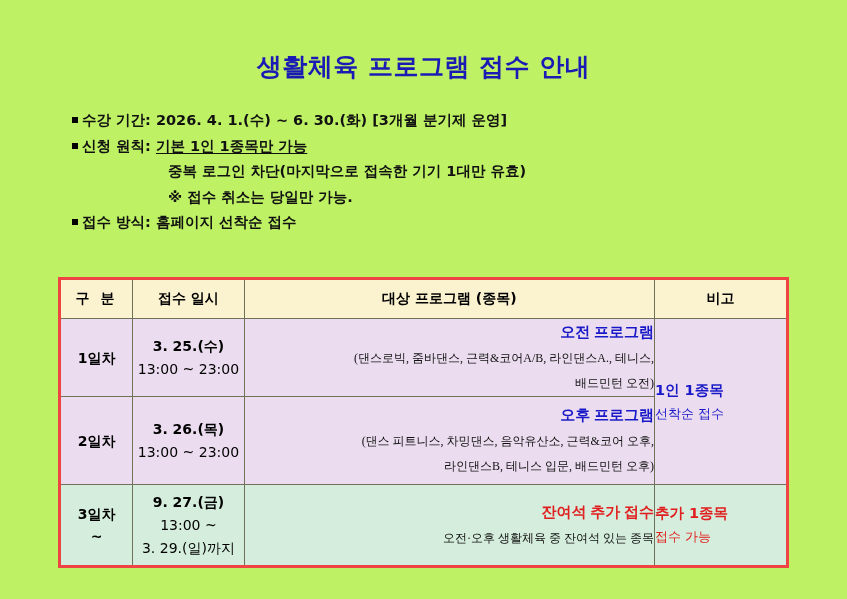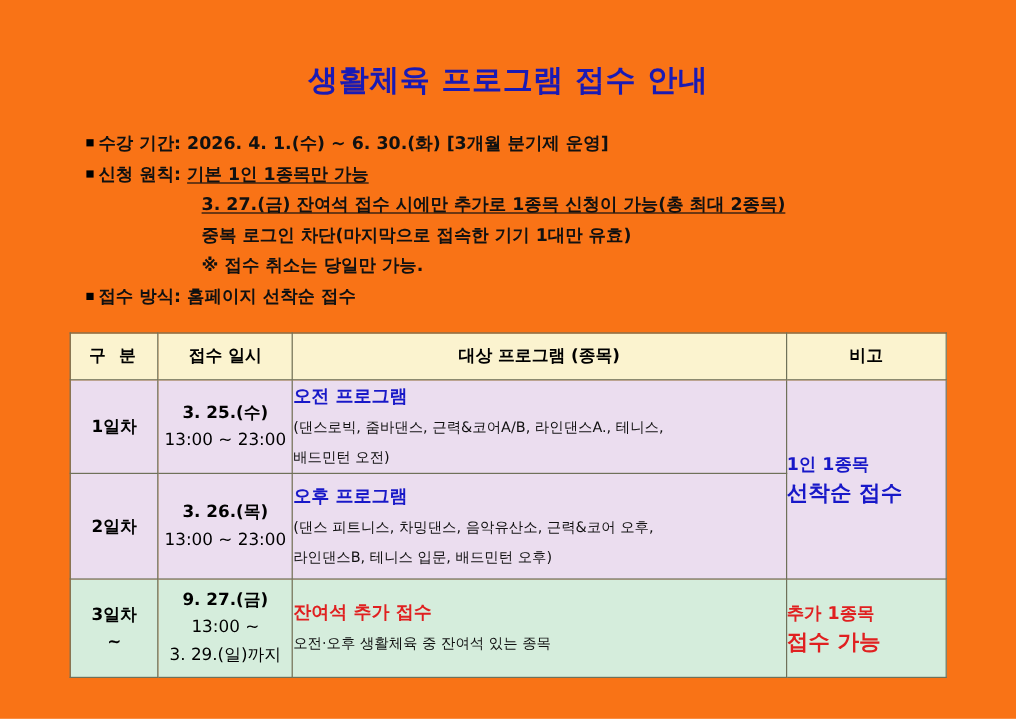--- a/index.html
+++ b/index.html
@@ -14,21 +14,21 @@
     position: relative;
     font-family: "DejaVu Sans", "Liberation Sans", sans-serif;
     color: #000000;
     overflow: hidden;
   }
 
   .page {
     position: relative;
     width: 847px;
     height: 599px;
-    background: #f97316;
+    background: #bef264;
   }
 
   
   .doc-title {
     position: absolute;
     top: 50px;
     left: 0;
     width: 847px;
     text-align: center;
     font-size: 25px;
@@ -72,21 +72,21 @@
   .tbl-wrap {
     position: absolute;
     top: 277px;
     left: 58px;
     width: 731px;
   }
   table.schedule {
     border-collapse: collapse;
     width: 731px;
     table-layout: fixed;
-    border: 1px solid #ef4444;
+    border: 3px solid #ef4444;
   }
   table.schedule td, table.schedule th {
     border: 1px solid #6f7159;
     padding: 0;
     vertical-align: middle;
     font-size: 14px;
   }
   .col-gubun  { width: 72px; }
   .col-date   { width: 110px; }
   .col-prog   { width: 404px; }
@@ -114,23 +114,24 @@
   td.cell-date {
     text-align: center;
     font-size: 14px;
     line-height: 23px;
     padding: 4px 2px;
   }
   td.cell-date .d-main { font-weight: bold; display: block; }
   td.cell-date .d-sub  { font-weight: normal; display: block; }
 
   td.cell-prog {
-    text-align: left;
+    text-align: right;
     padding: 7px 0 8px 10px;
     line-height: 25px;
+    font-family: Liberation Serif, serif;
   }
   td.cell-prog .p-head {
     font-weight: bold;
     font-size: 15px;
     display: block;
     margin-bottom: 1px;
   }
   td.cell-prog .p-head.blue { color: #1818c8; }
   td.cell-prog .p-head.red  { color: #e02020; }
   td.cell-prog .p-body {
@@ -142,23 +143,22 @@
   td.cell-remark {
     line-height: 24px;
     padding: 4px 2px;
   }
   td.cell-remark .r-strong {
     font-weight: bold;
     font-size: 14.5px;
     display: block;
   }
   td.cell-remark .r-sub {
-    font-size: 18px;
-    display: block;
-    font-weight: bold;
+    font-size: 13px;
+    display: block;
   }
   .c-blue { color: #1818c8; }
   .c-red  { color: #e02020; }
 
   .h-row1 { height: 78px; }
   .h-row2 { height: 88px; }
   .h-row3 { height: 82px; margin-left: 48px; }
 </style>
 </head>
 <body>
@@ -172,23 +172,20 @@
     <span class="notice-line">
       <span class="bullet-sq"></span><span class="lbl">수강 기간:</span>
       <span class="reg">2026. 4. 1.(수) ~ 6. 30.(화) [3개월 분기제 운영]</span>
     </span>
 
     <span class="notice-line">
       <span class="bullet-sq"></span><span class="lbl">신청 원칙:</span>
       <span class="reg u">기본 1인 1종목만 가능</span>
     </span>
 
-    <span class="notice-line indent">
-      <span class="u">3. 27.(금) 잔여석 접수 시에만 추가로 1종목 신청이 가능(총 최대 2종목)</span>
-    </span>
 
     <span class="notice-line indent">
       <span>중복 로그인 차단(마지막으로 접속한 기기 1대만 유효)</span>
     </span>
 
     <span class="notice-line indent">
       <span>※ 접수 취소는 당일만 가능.</span>
     </span>
 
     <span class="notice-line">

